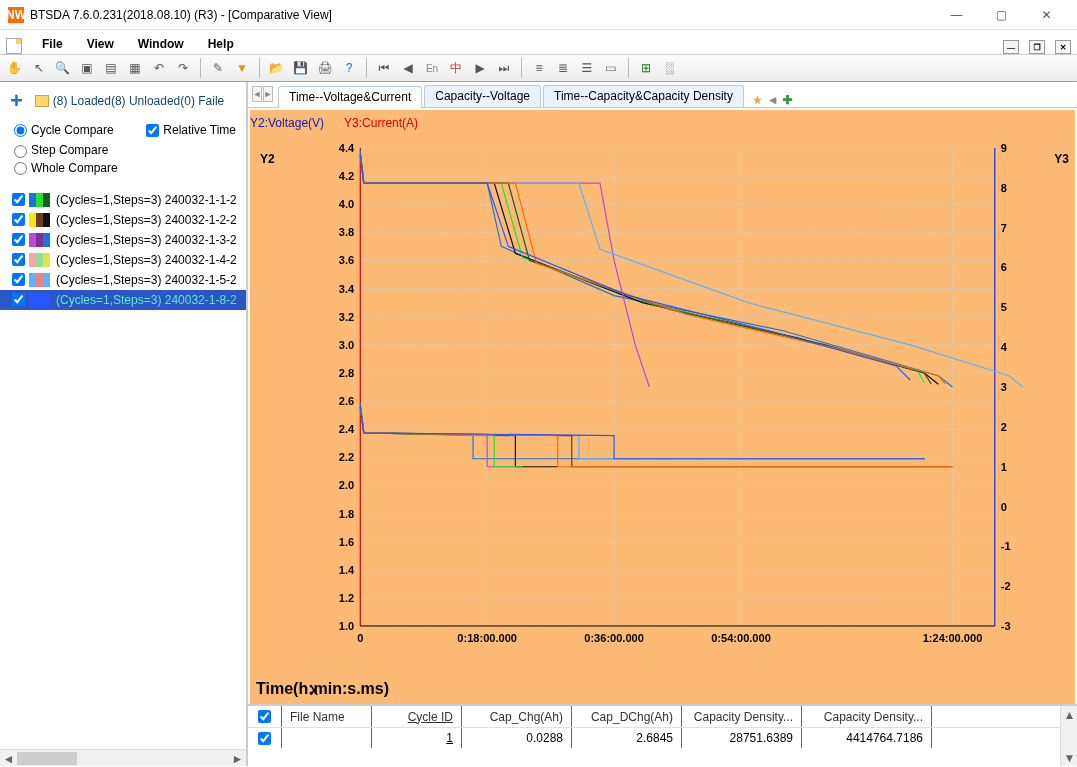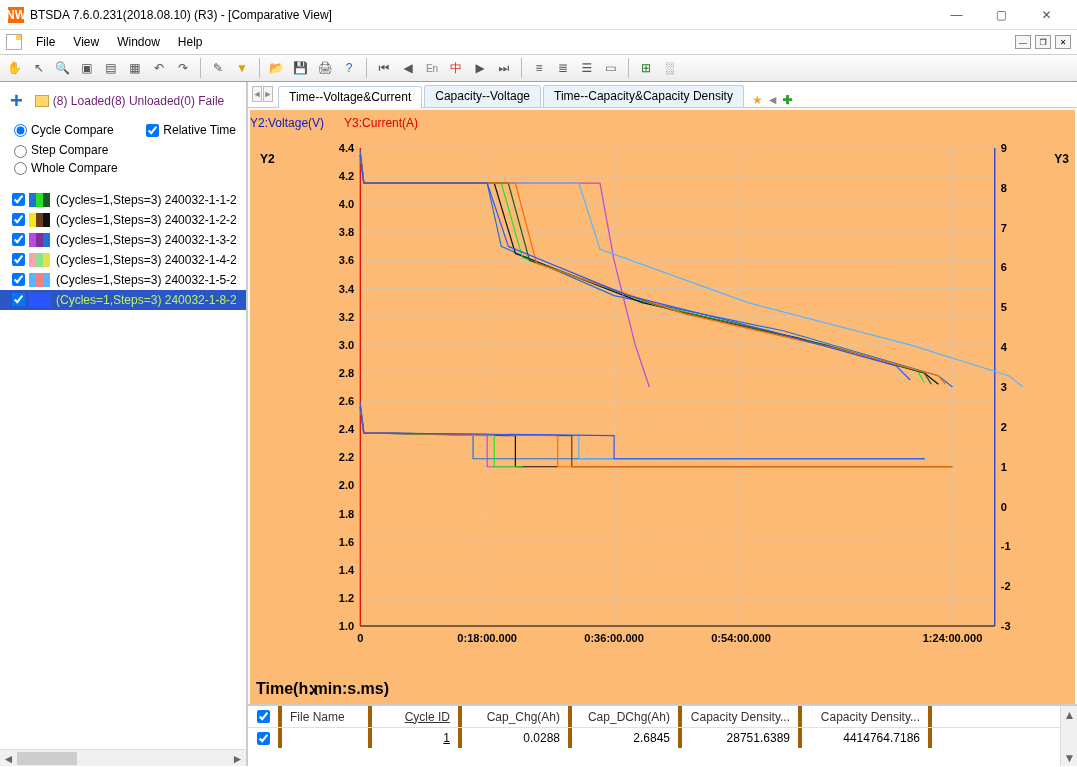--- a/index.html
+++ b/index.html
@@ -5,58 +5,58 @@
 * { box-sizing: border-box; margin: 0; padding: 0; font-family: "Segoe UI", Tahoma, sans-serif; font-size: 12px; }
 body { background: #fff; width: 1077px; height: 767px; overflow: hidden; position: relative; }
 
 
 .titlebar { height: 30px; background: #fff; display: flex; align-items: center; padding: 0 8px; border-bottom: 1px solid #ddd;}
 .titlebar .icon-app { width:16px; height:16px; background:#ff6a00; margin-right:6px; display:inline-flex; align-items:center; justify-content:center; color:#fff; font-size:12px; font-weight:bold;}
 .titlebar .title { flex:1; color:#000; }
 .titlebar .winbtn { width:45px; height:28px; display:flex; align-items:center; justify-content:center; color:#555; cursor:default;}
 
 
-.menubar { height: 24px; display:flex; align-items:center; padding: 0 6px; gap:2px; }
+.menubar { height: 24px; display:flex; align-items:flex-end; padding: 0 6px; gap:8px;font-weight:bold; }
 .menubar .doc-icon { width:16px; height:16px; margin-right:4px; background:#fff; border:1px solid #aaa; position:relative; }
 .menubar .doc-icon::before{ content:""; position:absolute; right:0; top:0; width:5px; height:5px; background:#ffd24d;}
 .menubar .mitem { padding:3px 8px; cursor:default;}
 .menubar .spacer { flex:1;}
 .menubar .mdi-btn { width:16px; height:14px; border:1px solid #999; margin-left:2px; font-size:8px; display:flex; align-items:center; justify-content:center; background:#f5f5f5; cursor:default;}
 
 
 .toolbar { height: 28px; border-top:1px solid #ccc; border-bottom:1px solid #a0a0a0; background:linear-gradient(#fdfdfd,#ececec); display:flex; align-items:center; padding:0 4px; gap:2px;}
 .tbbtn { width:22px; height:22px; display:flex; align-items:center; justify-content:center; border:1px solid transparent; font-size:12px; color:#555; cursor:default;}
 .tbsep { width:1px; height:20px; background:#bbb; margin:0 4px;}
 
 
 .main { display:flex; height: calc(767px - 30px - 24px - 28px - 1px); }
 .sidebar { width:248px; border-right:2px solid #ccc; display:flex; flex-direction:column; background:#fff;}
 .content { flex:1; display:flex; flex-direction:column; background:#fcfcfc;}
 
 
 .side-top { padding:8px 4px 4px 10px; display:flex; align-items:center; gap:4px; }
 .side-top .plus{ color:#1f6fd1; font-size:22px; font-weight:bold; line-height:1;}
 .side-top .folder{ width:14px;height:12px; background:#ffd76a; border:1px solid #caa43c; margin-left:8px;}
-.side-top .counts{ font-size:12px; color:#701a75; }
+.side-top .counts{ font-size:12px; color:#0c4a6e; }
 
 
 .compare-opts{ padding:4px 10px 6px 14px; }
 .compare-opts label{ display:block; margin:3px 0; font-size:12px;}
 .compare-opts .row1{ display:flex; justify-content:space-between; align-items:center;}
 .compare-opts input{ margin-right:4px; vertical-align:middle;}
 
 
 .flist{ padding:6px 0 0 0; overflow:hidden;}
 .frow{ display:flex; align-items:center; height:20px; padding-left:12px; white-space:nowrap; overflow:hidden;}
 .frow input{ margin-right:4px;}
 .swatch{ width:7px; height:14px; display:inline-block; margin-right:0px;}
 .swgrp{ display:inline-flex; margin-right:6px;}
 .frow .lbl{ font-size:12px;}
 .frow.sel{ background:#2a56c6; color:#fff;}
-.frow.sel .lbl{ color:#bef264;}
+.frow.sel .lbl{ color:#5eead4;}
 
 .sidebar .hscroll{ margin-top:auto; height:17px; background:#f0f0f0; border-top:1px solid #ddd; position:relative;}
 .sidebar .hscroll .thumb{ position:absolute; left:17px; top:2px; height:13px; width:60px; background:#cdcdcd;}
 .sidebar .hscroll .arrow{ position:absolute; top:0; width:17px; height:17px; display:flex; align-items:center; justify-content:center; color:#666;}
 .sidebar .hscroll .arrow.l{ left:0;} .sidebar .hscroll .arrow.r{ right:0;}
 
 
 .tabstrip{ height:26px; border-bottom:1px solid #b7cde8; background:#fff; display:flex; align-items:flex-end; padding-left:30px; position:relative;}
 .tabstrip .tabnav{ position:absolute; left:4px; top:4px; display:flex; gap:1px;}
 .tabstrip .tabnav span{ width:10px; height:16px; border:1px solid #bbb; background:#f5f5f5; font-size:9px; display:flex; align-items:center; justify-content:center; color:#888;}
@@ -77,21 +77,21 @@
 .plot{ position:absolute; left:70px; right:50px; top:28px; bottom:48px; }
 .plot .axis-line{ stroke:#d00; stroke-width:1.2;}
 .plot .axis-line.blue{ stroke:#1030e0;}
 .plot text{ font-size:11px; fill:#000;}
 .series{ fill:none; stroke-width:1.2;}
 
 
 .tablewrap{ height:62px; border-top:2px solid #ccc; display:flex; background:#fff; }
 .tablewrap .tbl{ flex:1; display:flex; flex-direction:column;}
 .thead{ display:flex; height:22px; align-items:center; border-bottom:1px solid #e0e0e0; background:#fff;}
-.thead .cell, .trow .cell{ padding:0 8px; border-right:4px solid #a16207; height:100%; display:flex; align-items:center; overflow:hidden; white-space:nowrap;}
+.thead .cell, .trow .cell{ padding:0 8px; border-right:1px solid #a16207; height:100%; display:flex; align-items:center; overflow:hidden; white-space:nowrap;}
 .thead .cell{ color:#333;}
 .col-chk{ width:34px; justify-content:center;}
 .col-fn{ width:90px;} .col-cid{ width:90px; justify-content:flex-end;text-decoration:underline;} .col-cc{ width:110px; justify-content:flex-end;} .col-cd{ width:110px; justify-content:flex-end;text-align:center;} .col-d1{ width:120px; justify-content:flex-end;} .col-d2{ width:130px; justify-content:flex-end;}
 .trow{ display:flex; height:20px; align-items:center;}
 .vscroll{ width:17px; background:#f0f0f0; border-left:1px solid #ddd; position:relative;}
 .vscroll .arrow{ width:17px; height:17px; display:flex; align-items:center; justify-content:center; color:#666;}
 .vscroll .arrow.t{ position:absolute; top:0;} .vscroll .arrow.b{ position:absolute; bottom:0;}
 </style>
 </head>
 <body>

